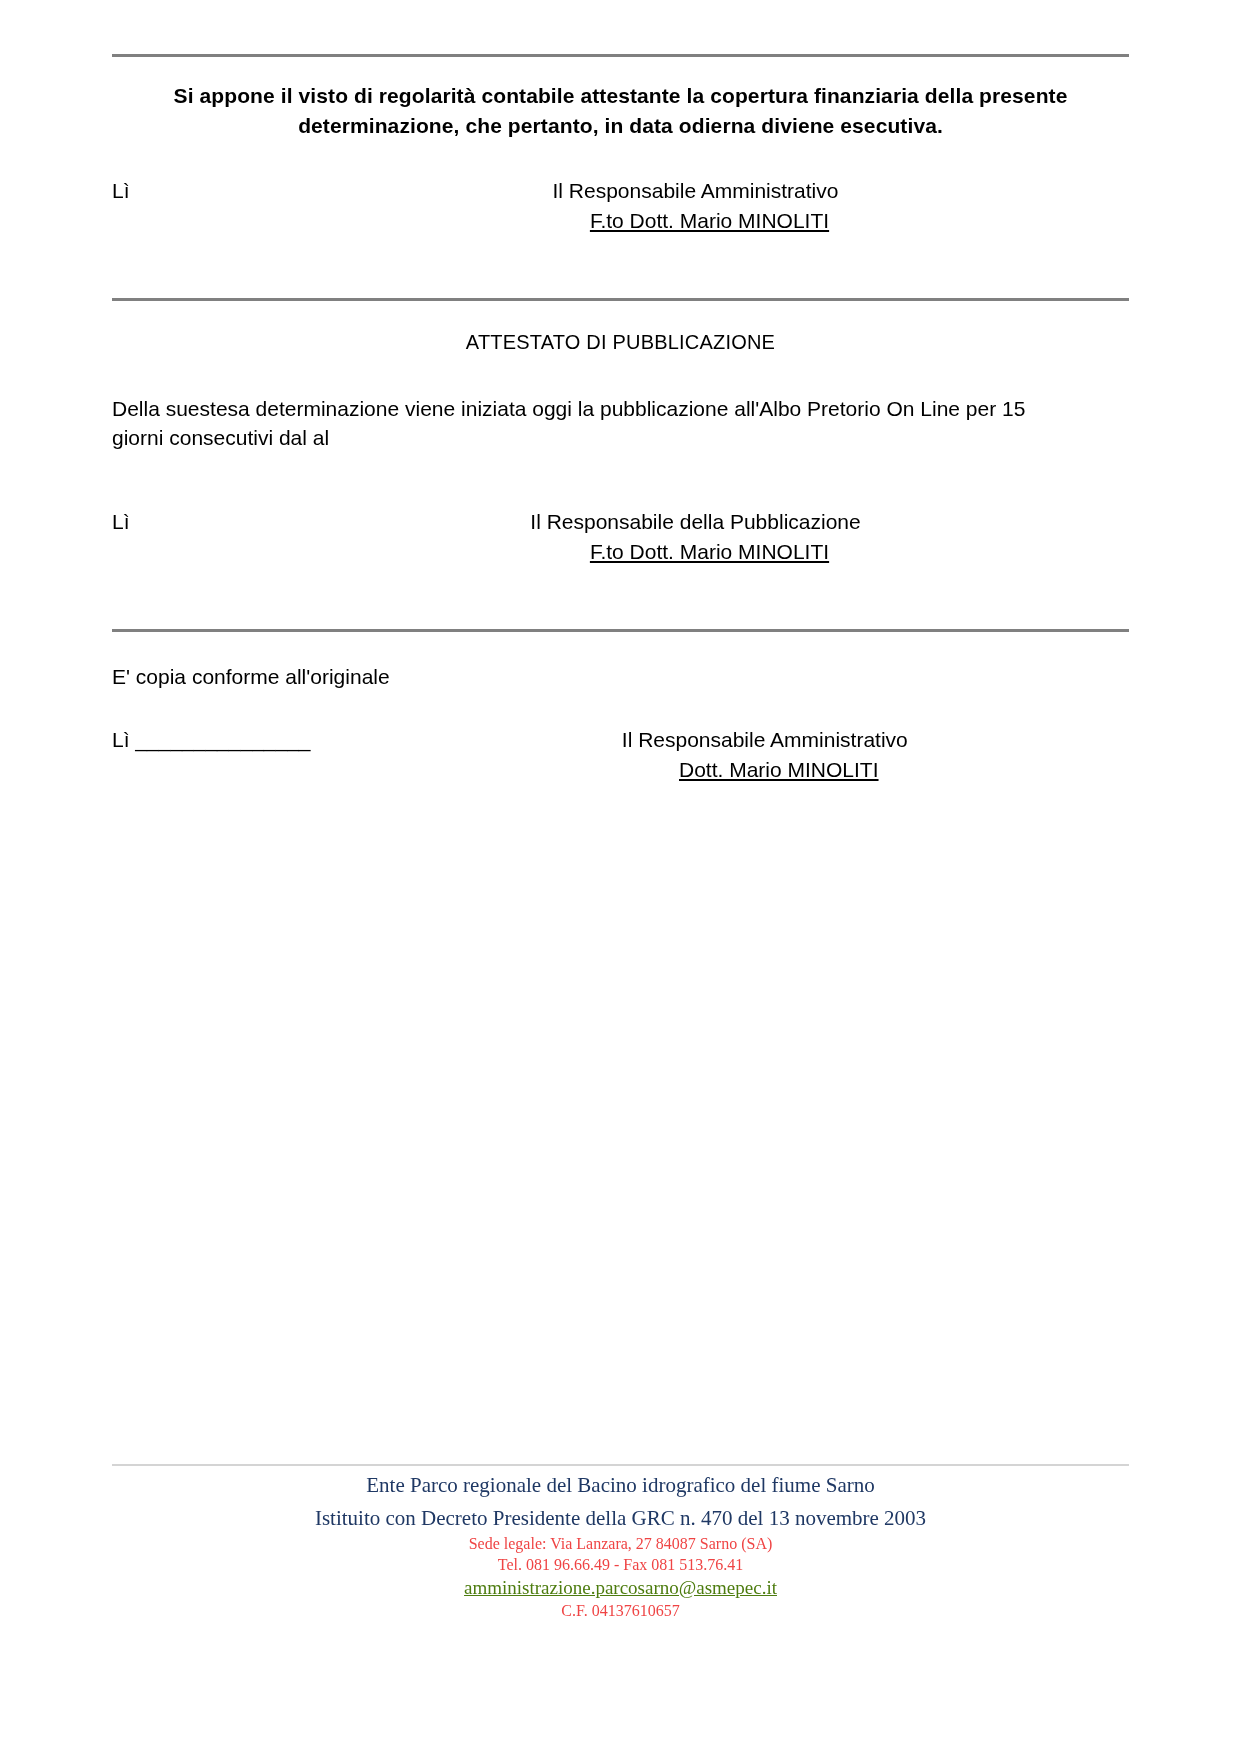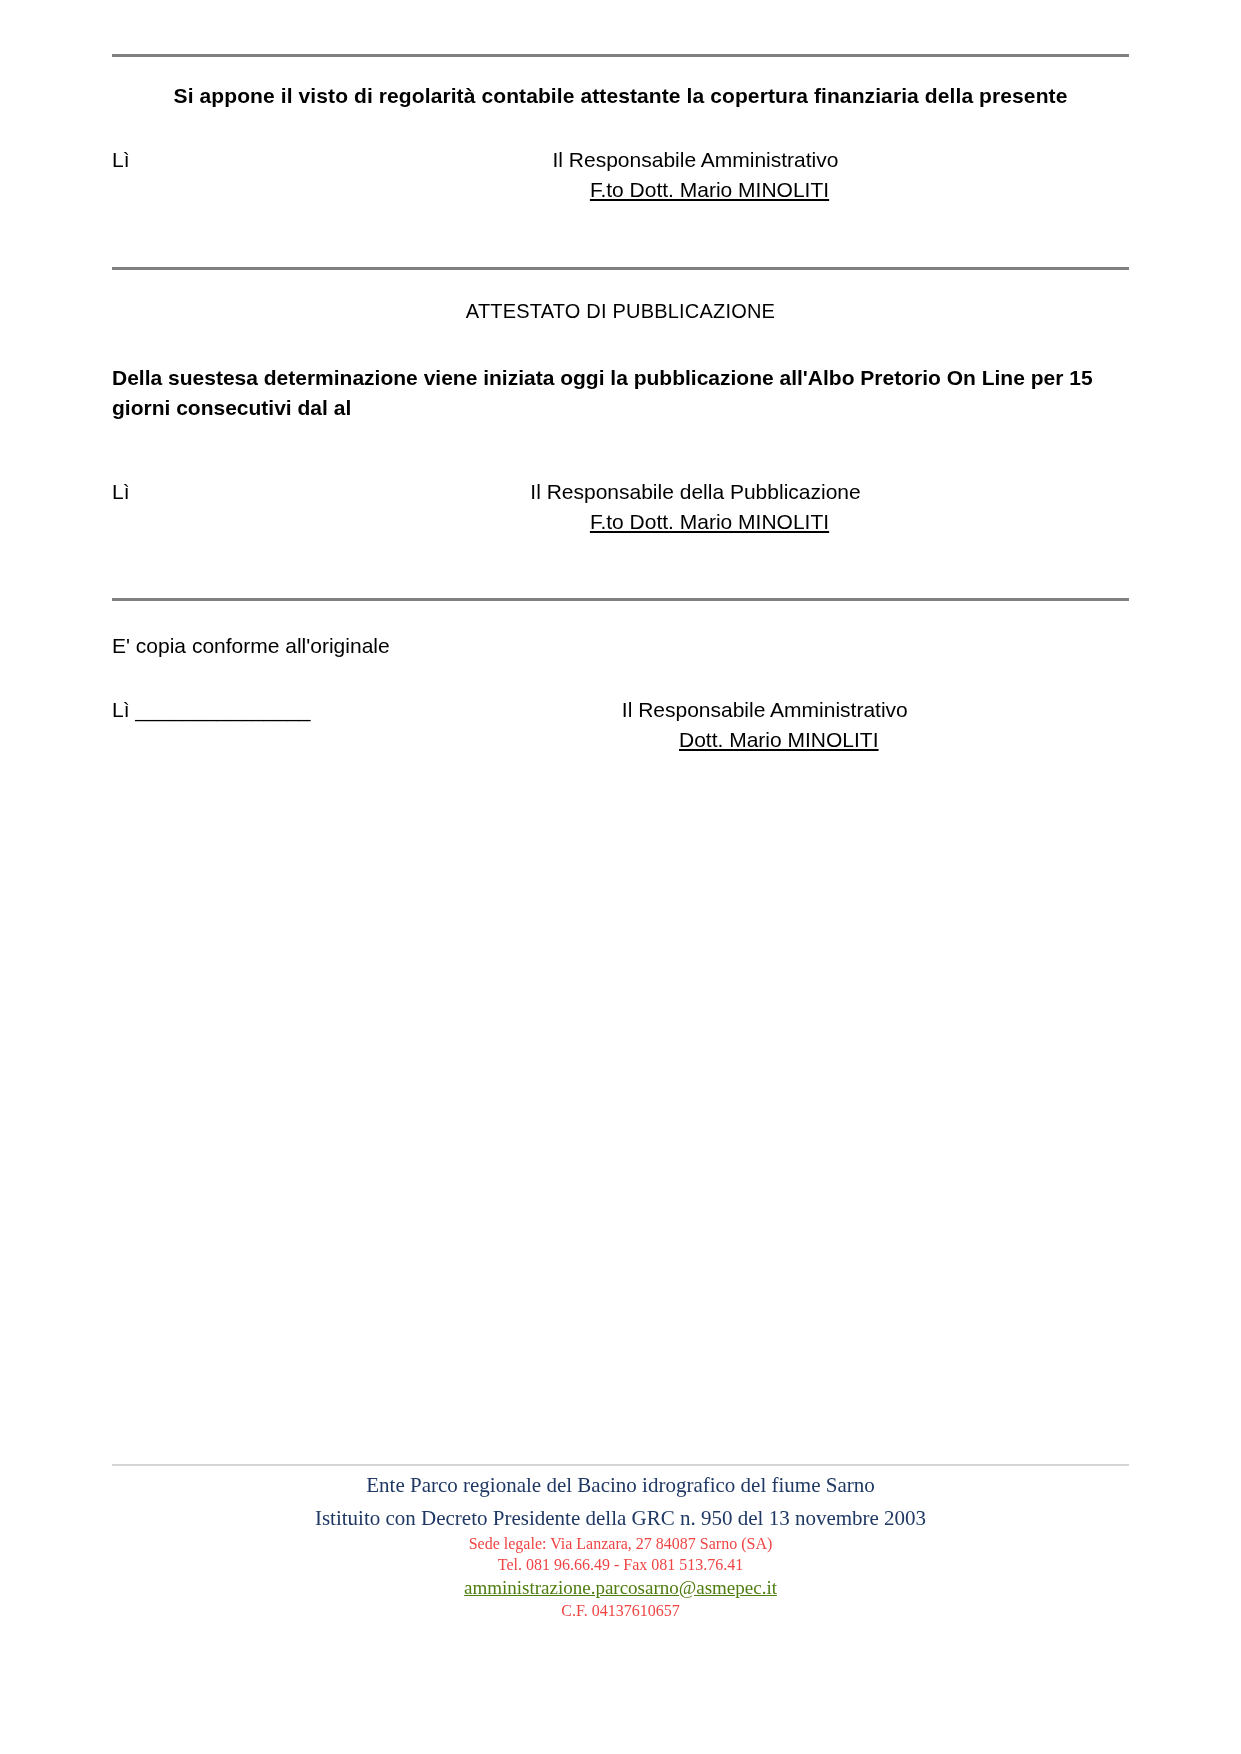--- a/index.html
+++ b/index.html
@@ -69,21 +69,20 @@
     text-align: center;
     margin: 0;
     letter-spacing: 0.2px;
   }
 
   .body-text {
     font-size: 21px;
     line-height: 1.42;
     margin: 0;
     text-align: left;
-    font-weight: bold;
   }
 
   .plain-text {
     font-size: 21px;
     line-height: 1.4;
     margin: 0;
   }
 
   
   .sig-row {
@@ -156,20 +155,21 @@
 
   <div class="content">
 
     <div class="sp-54"></div>
 
     <hr class="rule">
 
     <div class="sp-24"></div>
 
     <p class="heading-bold">Si appone il visto di regolarità contabile attestante la copertura finanziaria della presente</p>
+    <p class="heading-bold">determinazione, che pertanto, in data odierna diviene esecutiva.</p>
 
     <div class="sp-34"></div>
 
     <div class="sig-row">
       <span class="sig-left">Lì</span>
       <span class="sig-right">
         <span>Il Responsabile Amministrativo</span>
         <span class="sig-name">F.to Dott. Mario MINOLITI</span>
       </span>
     </div>
@@ -213,20 +213,20 @@
         <span>Il Responsabile Amministrativo</span>
         <span class="sig-name">Dott. Mario MINOLITI</span>
       </span>
     </div>
 
   </div>
 
   <div class="footer">
     <hr class="rule-footer">
     <p class="footer-main">Ente Parco regionale del Bacino idrografico del fiume Sarno</p>
-    <p class="footer-main">Istituito con Decreto Presidente della GRC n. 950 del 13 novembre 2003</p>
+    <p class="footer-main">Istituito con Decreto Presidente della GRC n. 470 del 13 novembre 2003</p>
     <p class="footer-small">Sede legale: Via Lanzara, 27 84087 Sarno (SA)</p>
     <p class="footer-small">Tel. 081 96.66.49 - Fax 081 513.76.41</p>
     <p class="footer-email">amministrazione.parcosarno@asmepec.it</p>
     <p class="footer-small">C.F. 04137610657</p>
   </div>
 
 </div>
 
 </body></html>

